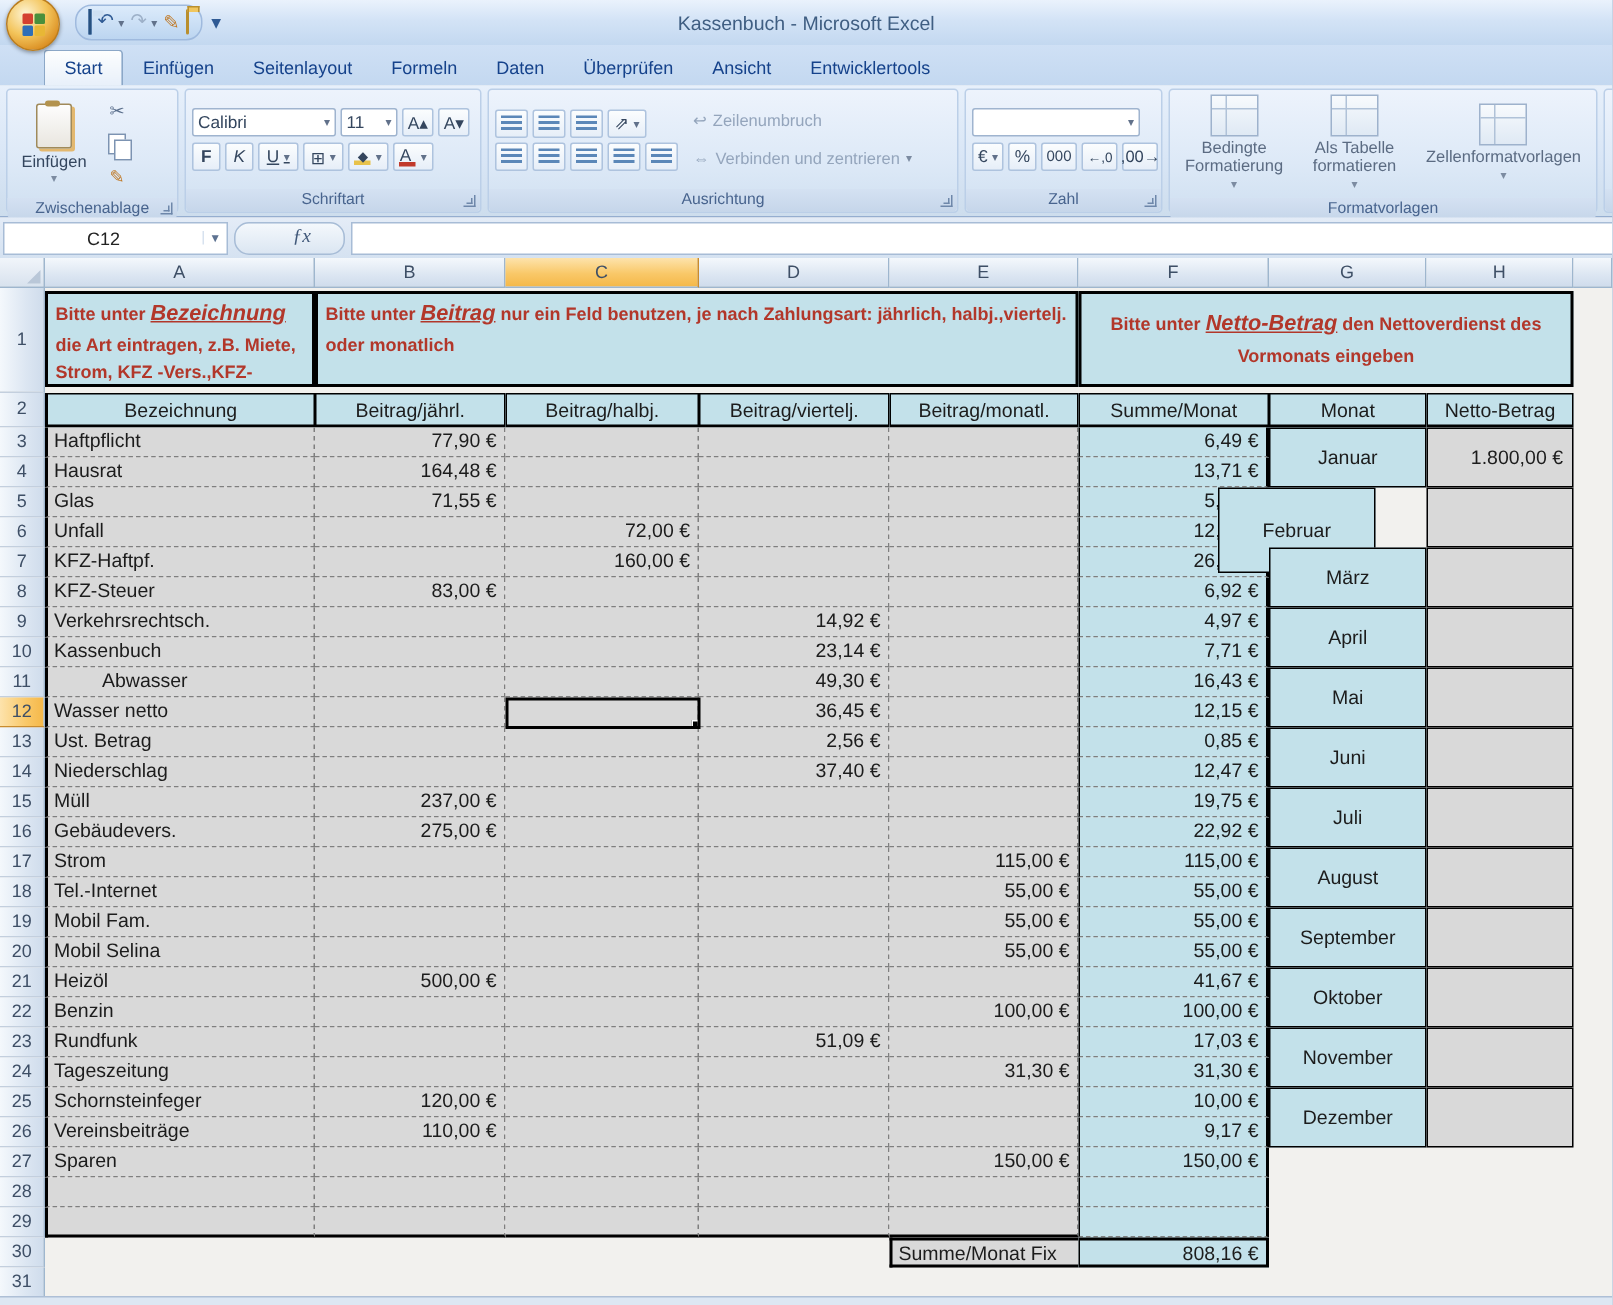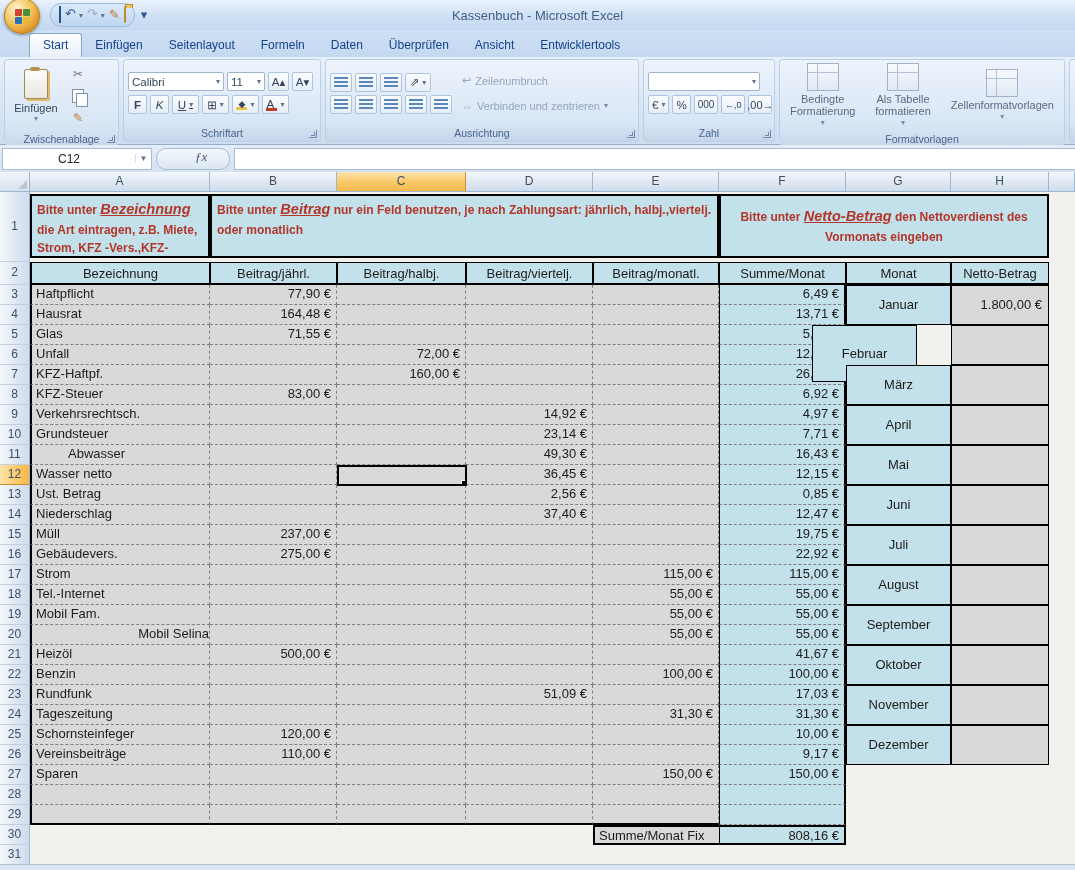--- a/index.html
+++ b/index.html
@@ -429,21 +429,21 @@
       <div class="c gray gl num" style="left: 337px; top: 213px; width: 129px; height: 20px; line-height: 18px;"></div>
       <div class="c gray gl num" style="left: 466px; top: 213px; width: 127px; height: 20px; line-height: 18px;"></div>
       <div class="c gray gl num" style="left: 593px; top: 213px; width: 126px; height: 20px; line-height: 18px;"></div>
       <div class="c blue num" style="left: 719px; top: 213px; width: 127px; height: 20px; line-height: 18px; border-left: 1px solid rgb(0, 0, 0); border-right: 2px solid rgb(0, 0, 0); border-bottom: 1px dashed rgb(127, 127, 127);">6,92 €</div>
       <div class="c gray gl lbl" style="left: 30px; top: 233px; width: 180px; height: 20px; line-height: 18px; border-left: 2px solid rgb(0, 0, 0);">Verkehrsrechtsch.</div>
       <div class="c gray gl num" style="left: 210px; top: 233px; width: 127px; height: 20px; line-height: 18px;"></div>
       <div class="c gray gl num" style="left: 337px; top: 233px; width: 129px; height: 20px; line-height: 18px;"></div>
       <div class="c gray gl num" style="left: 466px; top: 233px; width: 127px; height: 20px; line-height: 18px;">14,92 €</div>
       <div class="c gray gl num" style="left: 593px; top: 233px; width: 126px; height: 20px; line-height: 18px;"></div>
       <div class="c blue num" style="left: 719px; top: 233px; width: 127px; height: 20px; line-height: 18px; border-left: 1px solid rgb(0, 0, 0); border-right: 2px solid rgb(0, 0, 0); border-bottom: 1px dashed rgb(127, 127, 127);">4,97 €</div>
-      <div class="c gray gl lbl" style="left: 30px; top: 253px; width: 180px; height: 20px; line-height: 18px; border-left: 2px solid rgb(0, 0, 0);">Grundsteuer</div>
+      <div class="c gray gl lbl" style="left: 30px; top: 253px; width: 180px; height: 20px; line-height: 18px; border-left: 2px solid rgb(0, 0, 0);">Kassenbuch</div>
       <div class="c gray gl num" style="left: 210px; top: 253px; width: 127px; height: 20px; line-height: 18px;"></div>
       <div class="c gray gl num" style="left: 337px; top: 253px; width: 129px; height: 20px; line-height: 18px;"></div>
       <div class="c gray gl num" style="left: 466px; top: 253px; width: 127px; height: 20px; line-height: 18px;">23,14 €</div>
       <div class="c gray gl num" style="left: 593px; top: 253px; width: 126px; height: 20px; line-height: 18px;"></div>
       <div class="c blue num" style="left: 719px; top: 253px; width: 127px; height: 20px; line-height: 18px; border-left: 1px solid rgb(0, 0, 0); border-right: 2px solid rgb(0, 0, 0); border-bottom: 1px dashed rgb(127, 127, 127);">7,71 €</div>
       <div class="c gray gl lbl" style="left: 30px; top: 273px; width: 180px; height: 20px; line-height: 18px; border-left: 2px solid rgb(0, 0, 0); padding-left: 36px;">Abwasser</div>
       <div class="c gray gl num" style="left: 210px; top: 273px; width: 127px; height: 20px; line-height: 18px;"></div>
       <div class="c gray gl num" style="left: 337px; top: 273px; width: 129px; height: 20px; line-height: 18px;"></div>
       <div class="c gray gl num" style="left: 466px; top: 273px; width: 127px; height: 20px; line-height: 18px;">49,30 €</div>
       <div class="c gray gl num" style="left: 593px; top: 273px; width: 126px; height: 20px; line-height: 18px;"></div>
@@ -489,21 +489,21 @@
       <div class="c gray gl num" style="left: 337px; top: 413px; width: 129px; height: 20px; line-height: 18px;"></div>
       <div class="c gray gl num" style="left: 466px; top: 413px; width: 127px; height: 20px; line-height: 18px;"></div>
       <div class="c gray gl num" style="left: 593px; top: 413px; width: 126px; height: 20px; line-height: 18px;">55,00 €</div>
       <div class="c blue num" style="left: 719px; top: 413px; width: 127px; height: 20px; line-height: 18px; border-left: 1px solid rgb(0, 0, 0); border-right: 2px solid rgb(0, 0, 0); border-bottom: 1px dashed rgb(127, 127, 127);">55,00 €</div>
       <div class="c gray gl lbl" style="left: 30px; top: 433px; width: 180px; height: 20px; line-height: 18px; border-left: 2px solid rgb(0, 0, 0);">Mobil Fam.</div>
       <div class="c gray gl num" style="left: 210px; top: 433px; width: 127px; height: 20px; line-height: 18px;"></div>
       <div class="c gray gl num" style="left: 337px; top: 433px; width: 129px; height: 20px; line-height: 18px;"></div>
       <div class="c gray gl num" style="left: 466px; top: 433px; width: 127px; height: 20px; line-height: 18px;"></div>
       <div class="c gray gl num" style="left: 593px; top: 433px; width: 126px; height: 20px; line-height: 18px;">55,00 €</div>
       <div class="c blue num" style="left: 719px; top: 433px; width: 127px; height: 20px; line-height: 18px; border-left: 1px solid rgb(0, 0, 0); border-right: 2px solid rgb(0, 0, 0); border-bottom: 1px dashed rgb(127, 127, 127);">55,00 €</div>
-      <div class="c gray gl lbl" style="left: 30px; top: 453px; width: 180px; height: 20px; line-height: 18px; border-left: 2px solid rgb(0, 0, 0); text-align: right;">Mobil Selina</div>
+      <div class="c gray gl lbl" style="left: 30px; top: 453px; width: 180px; height: 20px; line-height: 18px; border-left: 2px solid rgb(0, 0, 0);">Mobil Selina</div>
       <div class="c gray gl num" style="left: 210px; top: 453px; width: 127px; height: 20px; line-height: 18px;"></div>
       <div class="c gray gl num" style="left: 337px; top: 453px; width: 129px; height: 20px; line-height: 18px;"></div>
       <div class="c gray gl num" style="left: 466px; top: 453px; width: 127px; height: 20px; line-height: 18px;"></div>
       <div class="c gray gl num" style="left: 593px; top: 453px; width: 126px; height: 20px; line-height: 18px;">55,00 €</div>
       <div class="c blue num" style="left: 719px; top: 453px; width: 127px; height: 20px; line-height: 18px; border-left: 1px solid rgb(0, 0, 0); border-right: 2px solid rgb(0, 0, 0); border-bottom: 1px dashed rgb(127, 127, 127);">55,00 €</div>
       <div class="c gray gl lbl" style="left: 30px; top: 473px; width: 180px; height: 20px; line-height: 18px; border-left: 2px solid rgb(0, 0, 0);">Heizöl</div>
       <div class="c gray gl num" style="left: 210px; top: 473px; width: 127px; height: 20px; line-height: 18px;">500,00 €</div>
       <div class="c gray gl num" style="left: 337px; top: 473px; width: 129px; height: 20px; line-height: 18px;"></div>
       <div class="c gray gl num" style="left: 466px; top: 473px; width: 127px; height: 20px; line-height: 18px;"></div>
       <div class="c gray gl num" style="left: 593px; top: 473px; width: 126px; height: 20px; line-height: 18px;"></div>

